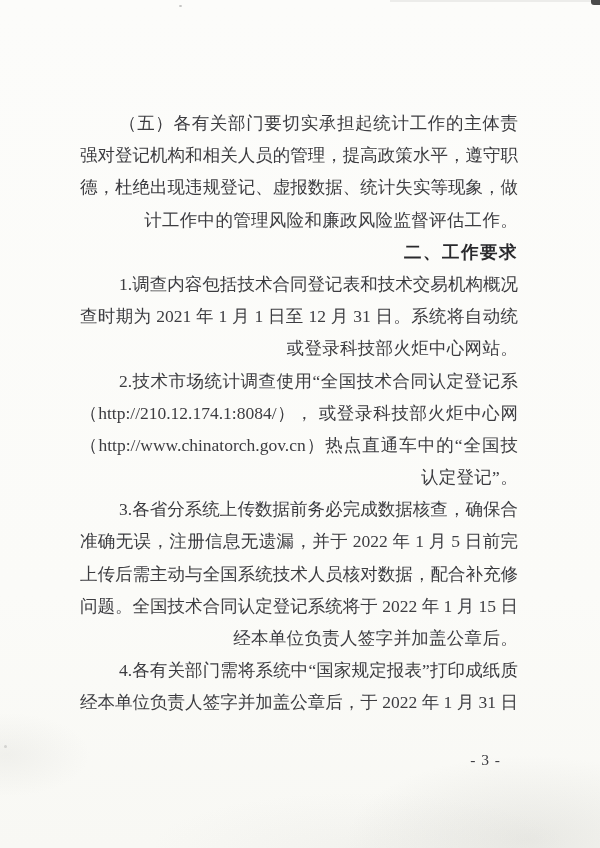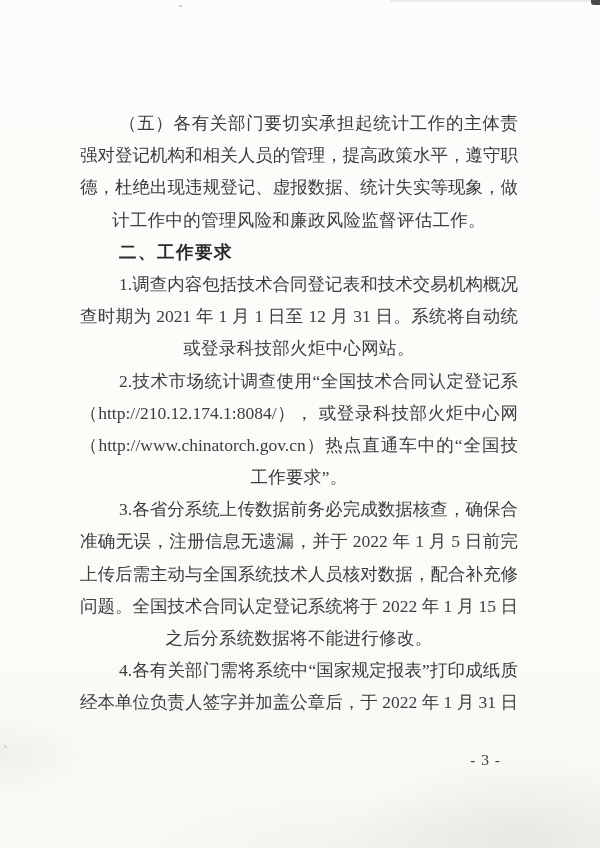--- a/index.html
+++ b/index.html
@@ -53,28 +53,29 @@
     left: 80px;
     top: 107px;
     width: 438px;
   }
   .line {
     height: 32.2px;
     line-height: 32.2px;
     font-size: 17.5px;
     color: #3c3c40;
     white-space: nowrap;
+    text-align: right;
   }
   .line.j {
     white-space: normal;
     text-align: justify;
     text-align-last: justify;
     overflow: hidden;
   }
-  .line.l { text-align: center; letter-spacing: 0.3px; }
+  .line.l { text-align: right; letter-spacing: 0.3px; }
   .line.h {
     font-family: "Liberation Sans", "DejaVu Sans", sans-serif;
     font-weight: 700;
     color: #29292c;
     font-size: 17.5px;
     letter-spacing: 1.5px;
   }
   .line.s {
     letter-spacing: 1.2px;
     color: #38383c;
@@ -106,24 +107,24 @@
       <div class="line j">强对登记机构和相关人员的管理，提高政策水平，遵守职业道</div>
       <div class="line j">德，杜绝出现违规登记、虚报数据、统计失实等现象，做好统</div>
       <div class="line l">计工作中的管理风险和廉政风险监督评估工作。</div>
       <div class="line h indent">二、工作要求</div>
       <div class="line j indent">1.调查内容包括技术合同登记表和技术交易机构概况表，调</div>
       <div class="line j">查时期为 2021 年 1 月 1 日至 12 月 31 日。系统将自动统计汇总</div>
       <div class="line l">或登录科技部火炬中心网站。</div>
       <div class="line j indent">2.技术市场统计调查使用“全国技术合同认定登记系统”</div>
       <div class="line j">（http://210.12.174.1:8084/）， 或登录科技部火炬中心网站</div>
       <div class="line j">（http://www.chinatorch.gov.cn）热点直通车中的“全国技术合同</div>
-      <div class="line l">工作要求”。</div>
+      <div class="line l">认定登记”。</div>
       <div class="line j indent">3.各省分系统上传数据前务必完成数据核查，确保合同数据</div>
       <div class="line j">准确无误，注册信息无遗漏，并于 2022 年 1 月 5 日前完成上传。</div>
       <div class="line j">上传后需主动与全国系统技术人员核对数据，配合补充修改数据</div>
       <div class="line j">问题。全国技术合同认定登记系统将于 2022 年 1 月 15 日关闭，</div>
-      <div class="line l">之后分系统数据将不能进行修改。</div>
+      <div class="line l">经本单位负责人签字并加盖公章后。</div>
       <div class="line j indent">4.各有关部门需将系统中“国家规定报表”打印成纸质报表，</div>
       <div class="line j">经本单位负责人签字并加盖公章后，于 2022 年 1 月 31 日前寄至</div>
     </div>
 
   <div class="page-number">- 3 -</div>
 </div>
 
 </body></html>

